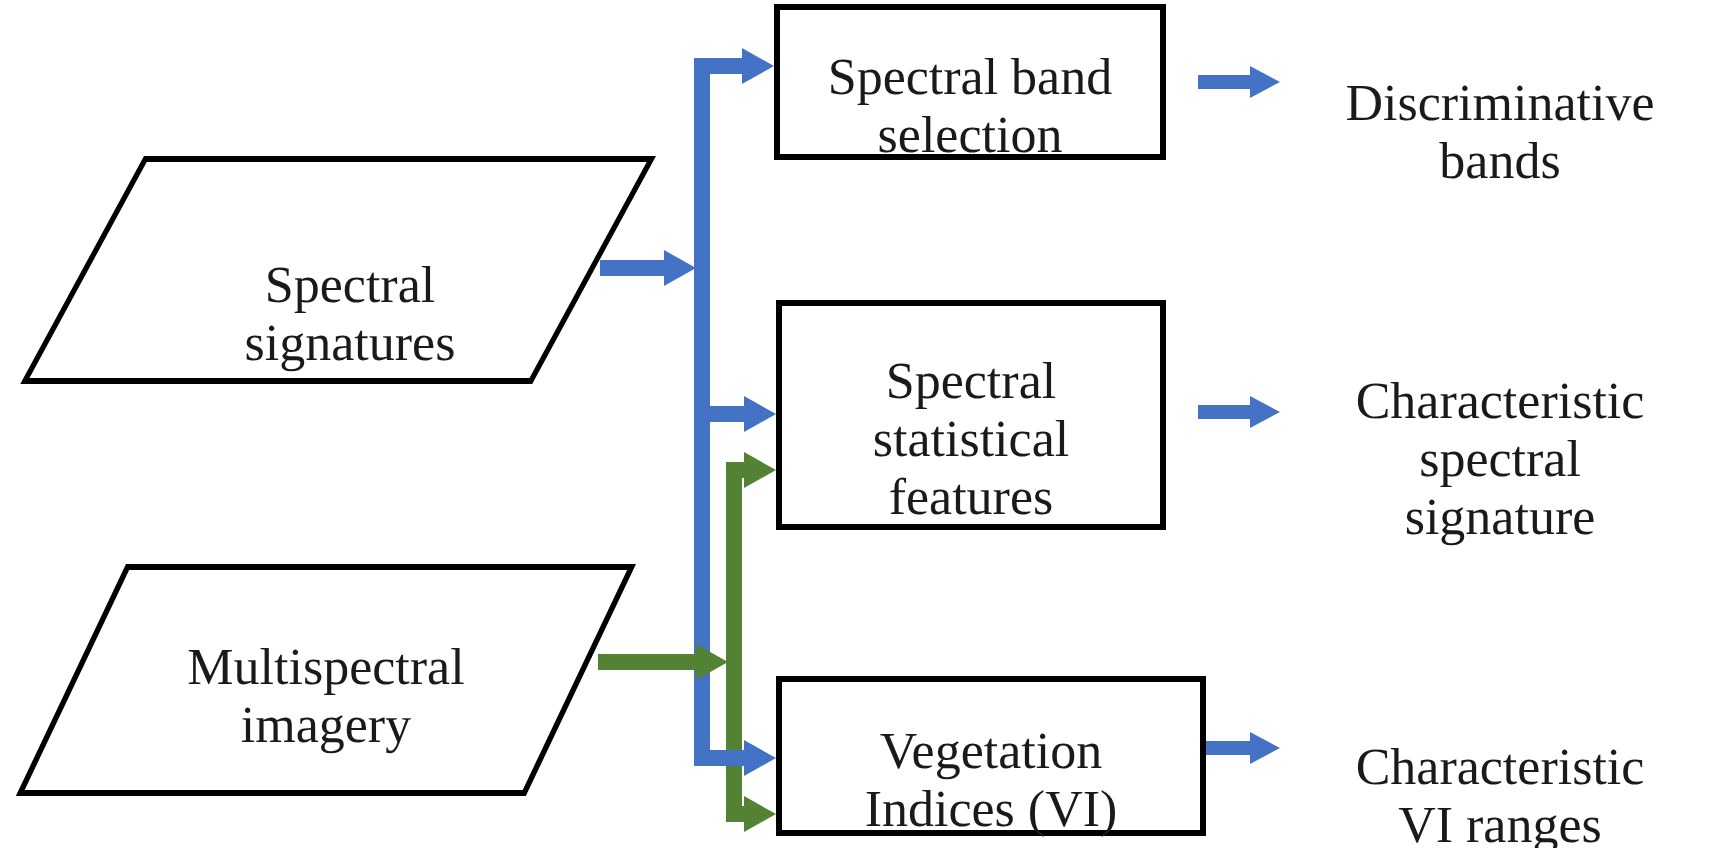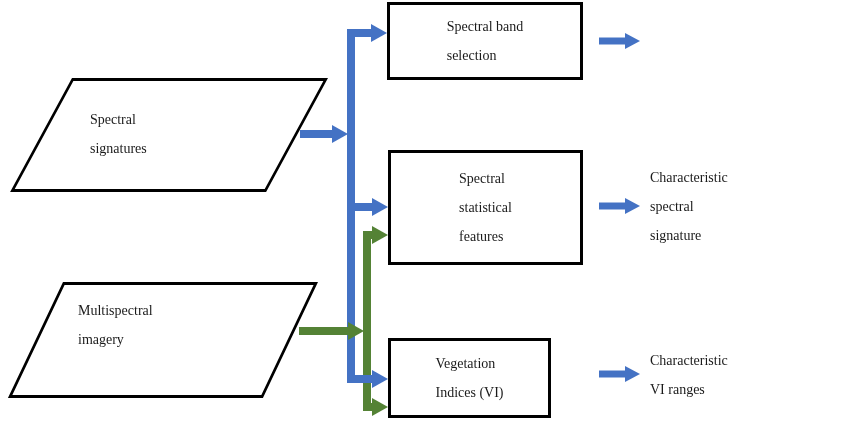--- a/index.html
+++ b/index.html
@@ -42,27 +42,28 @@
     position: absolute;
     box-sizing: border-box;
     border: 3px solid #000000;
     background: #FFFFFF;
     display: flex;
     align-items: center;
     justify-content: center;
   }
   .box-1 { left: 387px; top: 2px;   width: 196px; height: 78px; }
   .box-2 { left: 388px; top: 150px; width: 195px; height: 115px; }
-  .box-3 { left: 388px; top: 338px; width: 163px; height: 80px; }
+  .box-3 { left: 388px; top: 338px; width: 215px; height: 80px; }
   .label {
-    font-size: 14px;
+    font-size: 26px;
     line-height: 29px;
     color: #1A1A1A;
-    text-align: left;
+    text-align: center;
     white-space: pre-line;
+    margin-top: 23px;
   }
   .float-label {
     position: absolute;
     width: 170px;
   }
   .input-label-1 { left: 90px; top: 105px; }
   .input-label-2 { left: 78px; top: 296px; }
   .output-label {
     position: absolute;
     left: 650px;
@@ -123,19 +124,21 @@
   <div class="process-box box-2">
     <div class="label">Spectral
 statistical
 features</div>
   </div>
   <div class="process-box box-3">
     <div class="label">Vegetation
 Indices (VI)</div>
   </div>
 
+  <div class="label output-label output-1">Discriminative
+bands</div>
   <div class="label output-label output-2">Characteristic
 spectral
 signature</div>
   <div class="label output-label output-3">Characteristic
 VI ranges</div>
 
 </div>
 
 </body></html>

